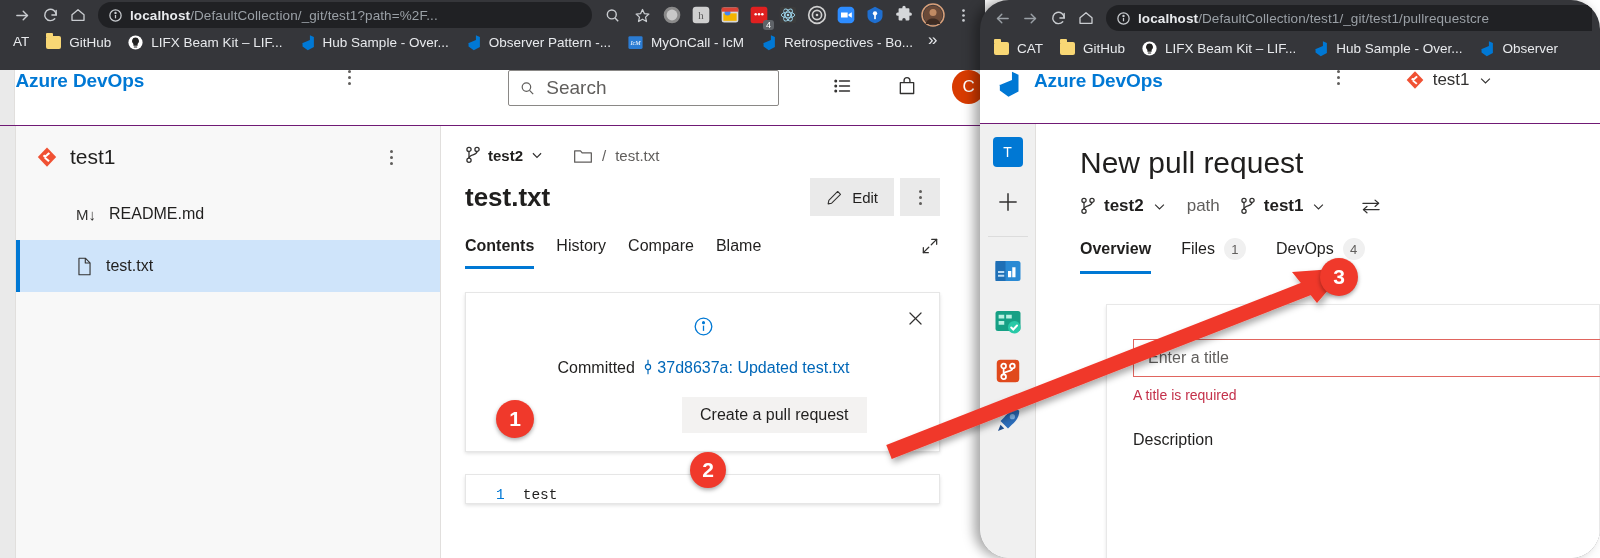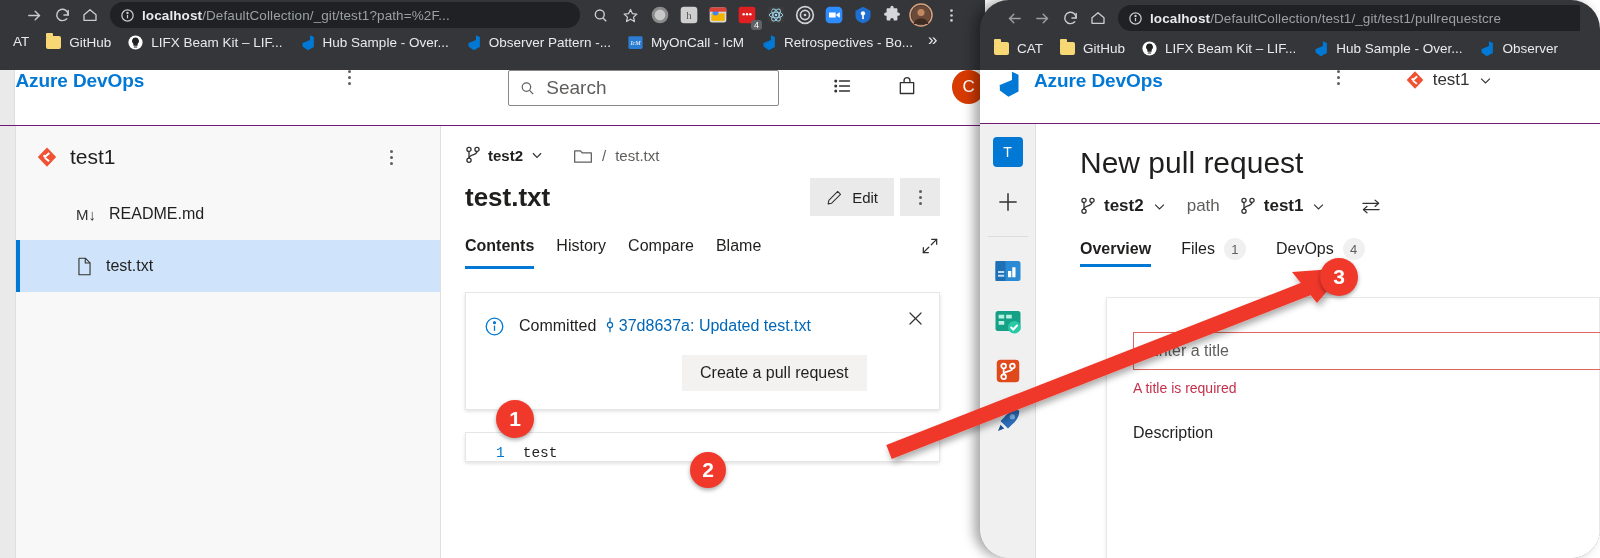--- a/index.html
+++ b/index.html
@@ -6,21 +6,21 @@
   html, body {
     width: 1600px; height: 558px;
     overflow: hidden;
     background: #ffffff;
     font-family: "Liberation Sans", sans-serif;
   }
   #root { position: relative; width: 1600px; height: 558px; overflow: hidden; }
 
   
   .browser { position: absolute; top: 0; background: #35363a; overflow: hidden; }
-  .chrome-toolbar { height: 30px; display: flex; align-items: center; padding: 0 20px; }
+  .chrome-toolbar { height: 30px; display: flex; align-items: center; padding: 0 8px; }
   .nav-btn {
     width: 28px; height: 28px; flex: 0 0 28px;
     display: flex; align-items: center; justify-content: center;
     color: #c9ccd0;
   }
   .nav-btn svg { display: block; }
   .omnibox {
     flex: 1 1 auto; height: 26px; background: #202124; border-radius: 13px;
     display: flex; align-items: center; padding: 0 10px; margin: 0 6px;
     min-width: 0;
@@ -82,21 +82,21 @@
   .tabs-row { display: flex; align-items: center; gap: 22px; padding-top: 20px; }
   .tab { font-size: 16px; color: #201f1e; padding-bottom: 14px; position: relative; }
   .tab.active { font-weight: bold; }
   .tab.active:after { content:''; position:absolute; left:0; right:0; bottom:0; height:3px; background:#0078d4;}
 
   .notif-card {
     margin-top: 22px; margin-right: 45px; background:#fff; border:1px solid #e6e6e6;
     box-shadow: 0 1.6px 3.6px rgba(0,0,0,.13), 0 .3px .9px rgba(0,0,0,.1);
     padding: 20px 16px 18px 18px; position: relative;
   }
-  .notif-line { display: flex; align-items: flex-end; gap: 14px; }
+  .notif-line { display: flex; align-items: center; gap: 14px; flex-direction: column; }
   .notif-text { font-size: 16px; color: #201f1e; line-height: 1.6; max-width: 310px; }
   .notif-text a { color: #0067b8; text-decoration: none; }
   .notif-close { position: absolute; right: 14px; top: 16px; }
   .pr-btn { margin-top: 14px; margin-left: 198px; height: 36px; background: #f3f2f1; display:inline-flex; align-items:center; padding: 0 18px; font-size: 16px; color:#201f1e; border:none; font-family: inherit;}
 
   .code-card { margin-top: 22px; margin-right: 45px; background:#fff; border:1px solid #e6e6e6; box-shadow: 0 1.6px 3.6px rgba(0,0,0,.13); padding: 12px 0 0 0; }
   .code-line { display: flex; gap: 18px; font-family: "Liberation Mono", monospace; font-size: 14.5px; padding-left: 30px;}
   .code-num { color: #0078d4; }
   .code-txt { color: #201f1e; }
 
@@ -104,21 +104,21 @@
   .w2-body { display: flex; height: 100%; }
   .ado-rail { width: 56px; flex: 0 0 56px; background: #f0f0f0; border-right: 1px solid #e1dfdd; padding-top: 12px; display: flex; flex-direction: column; align-items: center; gap: 18px;}
   .rail-ico { width: 32px; height: 32px; display:flex; align-items:center; justify-content:center;}
   .rail-sep { width: 40px; height: 1px; background:#dcdcdc; }
   .w2-main { flex: 1 1 auto; padding: 22px 0 0 44px; min-width: 0; }
   .pr-title { font-size: 30px; color: #201f1e; font-weight: 400; }
   .branch-row { display: flex; align-items: center; gap: 14px; padding-top: 16px; font-size: 17px; }
   .branch-b { display:flex; align-items:center; gap:7px; font-weight:bold; color:#201f1e;}
   .into-word { color:#605e5c; font-weight:400;}
   .pr-tabs { display:flex; align-items:center; gap: 30px; padding-top: 22px; }
-  .pr-tab { font-size: 16px; color:#201f1e; padding-bottom: 9px; position:relative; display:flex; align-items:center; gap:9px;}
+  .pr-tab { font-size: 16px; color:#201f1e; padding-bottom: 16px; position:relative; display:flex; align-items:center; gap:9px;}
   .pr-tab.active { font-weight:bold; }
   .pr-tab.active:after { content:''; position:absolute; left:0; right:0; bottom:0; height:3px; background:#0078d4;}
   .count-badge { background:#f0f0f0; border-radius:11px; min-width:22px; height:22px; display:flex; align-items:center;justify-content:center;font-size:13px;color:#605e5c;font-weight:normal; padding:0 7px;}
   .form-card { margin-top: 28px; margin-left: 26px; background:#fff; border:1px solid #e8e8e8; box-shadow: 0 1.6px 3.6px rgba(0,0,0,.10); padding: 22px 0 0 26px; height: 300px;}
   .form-label { font-size: 16px; color:#201f1e; }
   .title-input { margin-top: 12px; height: 38px; width: 520px; border: 1px solid #e0655f; display:flex; align-items:center; padding: 0 14px; }
   .title-input span { color:#605e5c; font-size: 16px; }
   .err-text { color:#c4314b; font-size:14px; padding-top: 10px; }
   .desc-label { font-size:16px; color:#201f1e; padding-top: 28px;}
 

